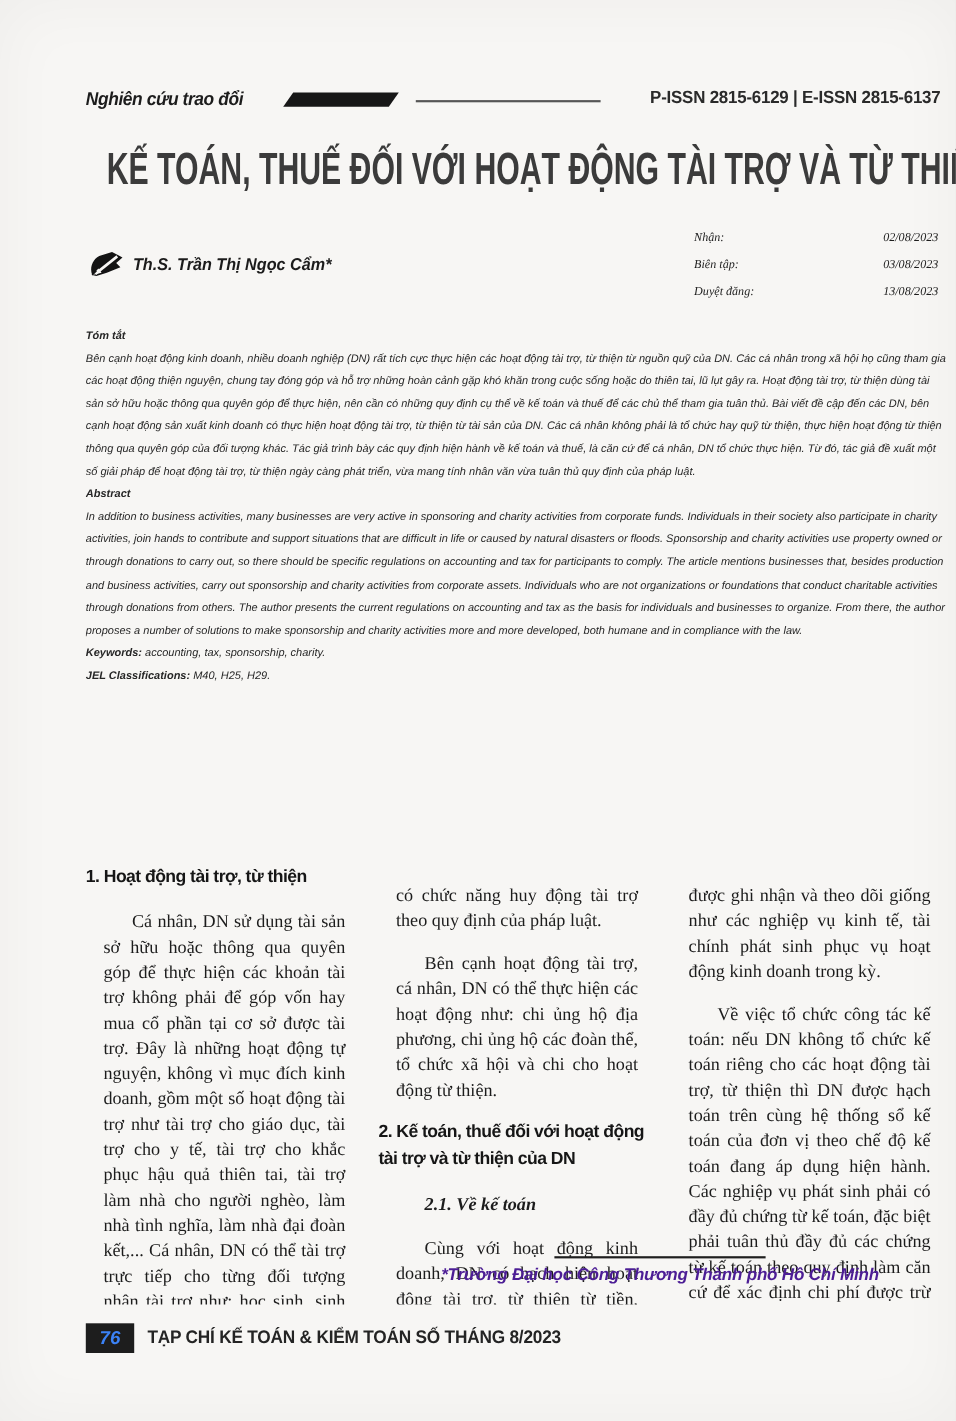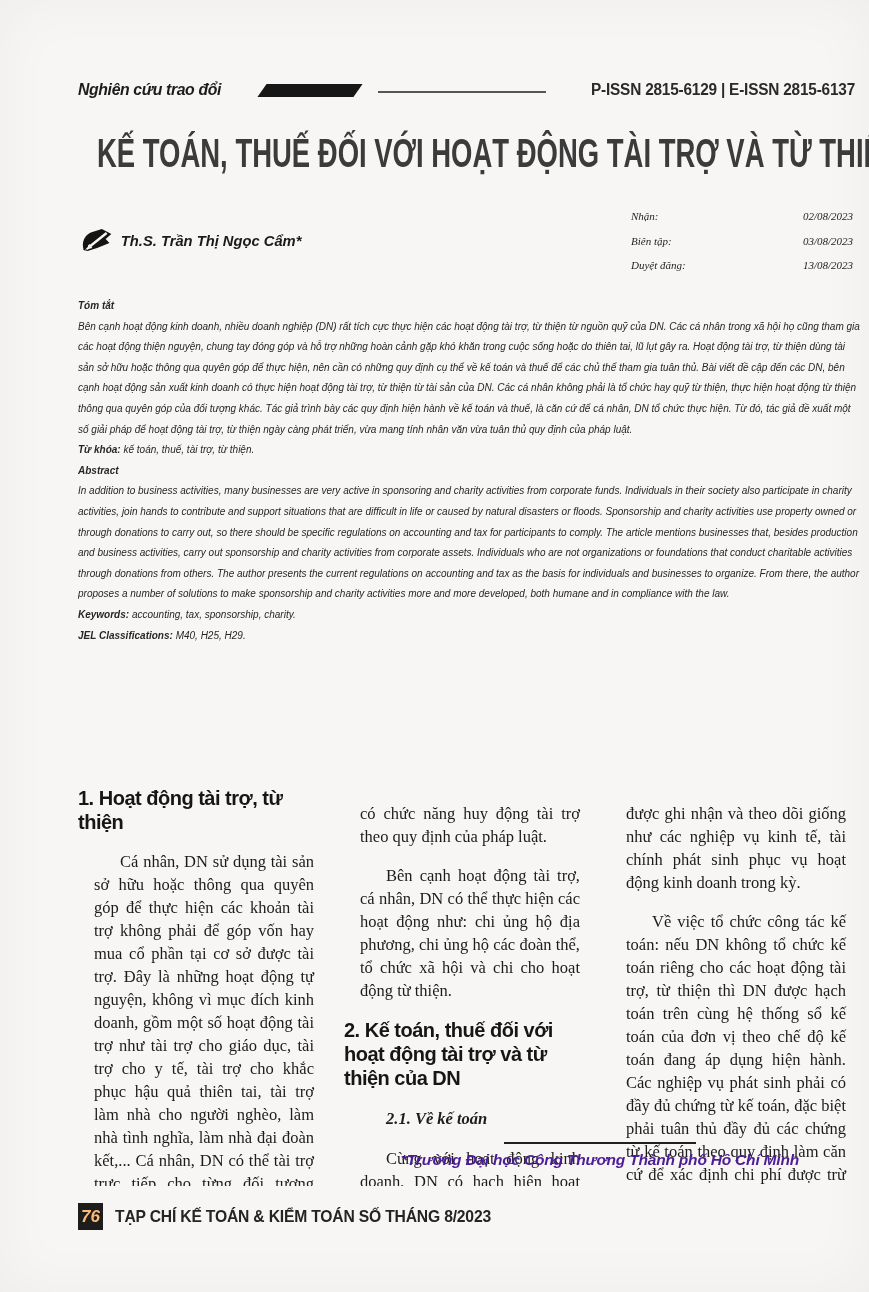--- a/index.html
+++ b/index.html
@@ -35,33 +35,33 @@
         line-height:20.6px;color:#262626;}
   .abstract p{margin:0;}
   .abs-head{font-weight:bold;}
   .kw-label{font-weight:bold;}
   
   .columns{position:absolute;top:786px;left:78px;width:784px;height:400px;display:flex;gap:14px;
         overflow:hidden;font-size:16.5px;line-height:23px;text-align:justify;color:#1c1c1c;}
   .col{flex:1;min-width:0;}
   .col p{margin:16px;}
   .col p.indent{text-indent:26px;}
-  .col h3{margin:0 0 3px 0;font-family:"Liberation Sans",sans-serif;font-size:20px;
+  .col h3{margin:0 0 3px 0;font-family:"Liberation Sans",sans-serif;font-size:16px;
         line-height:24px;letter-spacing:-0.5px;color:#161616;text-align:left;font-weight:bold;}
   .col h3.h-gap{margin-top:9px;}
   .sub{font-weight:bold;font-style:italic;text-indent:26px;line-height:25px;}
   
   .footnote{position:absolute;top:1142px;left:350px;width:500px;text-align:center;
         font-family:"Liberation Sans",sans-serif;font-weight:bold;font-style:italic;
         font-size:15.5px;letter-spacing:-0.2px;color:#4c1d95;}
   .fn-rule{width:192px;height:0;border-top:2.5px solid #1f1f1f;margin:0 auto 7px;}
   
   .footer{position:absolute;top:1203px;left:78px;display:flex;align-items:center;gap:12px;}
-  .pagenum{display:flex;align-items:center;justify-content:center;width:25px;height:27px;
-        background:#1d1d1d;color:#fdba74;font-family:"Liberation Sans",sans-serif;
+  .pagenum{display:flex;align-items:center;justify-content:center;width:44px;height:27px;
+        background:#1d1d1d;color:#3b82f6;font-family:"Liberation Sans",sans-serif;
         font-weight:bold;font-style:italic;font-size:17px;flex:none;}
   .journal{font-family:"Liberation Sans",sans-serif;font-weight:bold;font-size:16.5px;
         letter-spacing:-0.2px;color:#242424;white-space:nowrap;
         transform:scaleX(0.95);transform-origin:left center;}
 </style>
 </head>
 <body>
 
 <div class="page">
 
@@ -96,21 +96,20 @@
       <div class="row">
         <span>Duyệt đăng:</span>
         <span>13/08/2023</span>
       </div>
     </div>
   </div>
 
   <div class="abstract">
     <p class="abs-head">Tóm tắt</p>
     <p>Bên cạnh hoạt động kinh doanh, nhiều doanh nghiệp (DN) rất tích cực thực hiện các hoạt động tài trợ, từ thiện từ nguồn quỹ của DN. Các cá nhân trong xã hội họ cũng tham gia các hoạt động thiện nguyện, chung tay đóng góp và hỗ trợ những hoàn cảnh gặp khó khăn trong cuộc sống hoặc do thiên tai, lũ lụt gây ra. Hoạt động tài trợ, từ thiện dùng tài sản sở hữu hoặc thông qua quyên góp để thực hiện, nên cần có những quy định cụ thể về kế toán và thuế để các chủ thể tham gia tuân thủ. Bài viết đề cập đến các DN, bên cạnh hoạt động sản xuất kinh doanh có thực hiện hoạt động tài trợ, từ thiện từ tài sản của DN. Các cá nhân không phải là tổ chức hay quỹ từ thiện, thực hiện hoạt động từ thiện thông qua quyên góp của đối tượng khác. Tác giả trình bày các quy định hiện hành về kế toán và thuế, là căn cứ để cá nhân, DN tổ chức thực hiện. Từ đó, tác giả đề xuất một số giải pháp để hoạt động tài trợ, từ thiện ngày càng phát triển, vừa mang tính nhân văn vừa tuân thủ quy định của pháp luật.</p>
-    <p><span class="kw-label">Từ khóa:</span><span> kế toán, thuế, tài trợ, từ thiện.</span></p>
     <p class="abs-head">Abstract</p>
     <p>In addition to business activities, many businesses are very active in sponsoring and charity activities from corporate funds. Individuals in their society also participate in charity activities, join hands to contribute and support situations that are difficult in life or caused by natural disasters or floods. Sponsorship and charity activities use property owned or through donations to carry out, so there should be specific regulations on accounting and tax for participants to comply. The article mentions businesses that, besides production and business activities, carry out sponsorship and charity activities from corporate assets. Individuals who are not organizations or foundations that conduct charitable activities through donations from others. The author presents the current regulations on accounting and tax as the basis for individuals and businesses to organize. From there, the author proposes a number of solutions to make sponsorship and charity activities more and more developed, both humane and in compliance with the law.</p>
     <p><span class="kw-label">Keywords:</span><span> accounting, tax, sponsorship, charity.</span></p>
     <p><span class="kw-label">JEL Classifications:</span><span> M40, H25, H29.</span></p>
   </div>
 
   <div class="columns">
     <div class="col">
       <h3>1. Hoạt động tài trợ, từ thiện</h3>
       <p class="indent">Cá nhân, DN sử dụng tài sản sở hữu hoặc thông qua quyên góp để thực hiện các khoản tài trợ không phải để góp vốn hay mua cổ phần tại cơ sở được tài trợ. Đây là những hoạt động tự nguyện, không vì mục đích kinh doanh, gồm một số hoạt động tài trợ như tài trợ cho giáo dục, tài trợ cho y tế, tài trợ cho khắc phục hậu quả thiên tai, tài trợ làm nhà cho người nghèo, làm nhà tình nghĩa, làm nhà đại đoàn kết,... Cá nhân, DN có thể tài trợ trực tiếp cho từng đối tượng nhận tài trợ như: học sinh, sinh viên, cá nhân bị thiệt hại do thiên tai hoặc thông qua cơ sở giáo dục, cơ sở y tế hoặc cơ quan, tổ chức</p>

